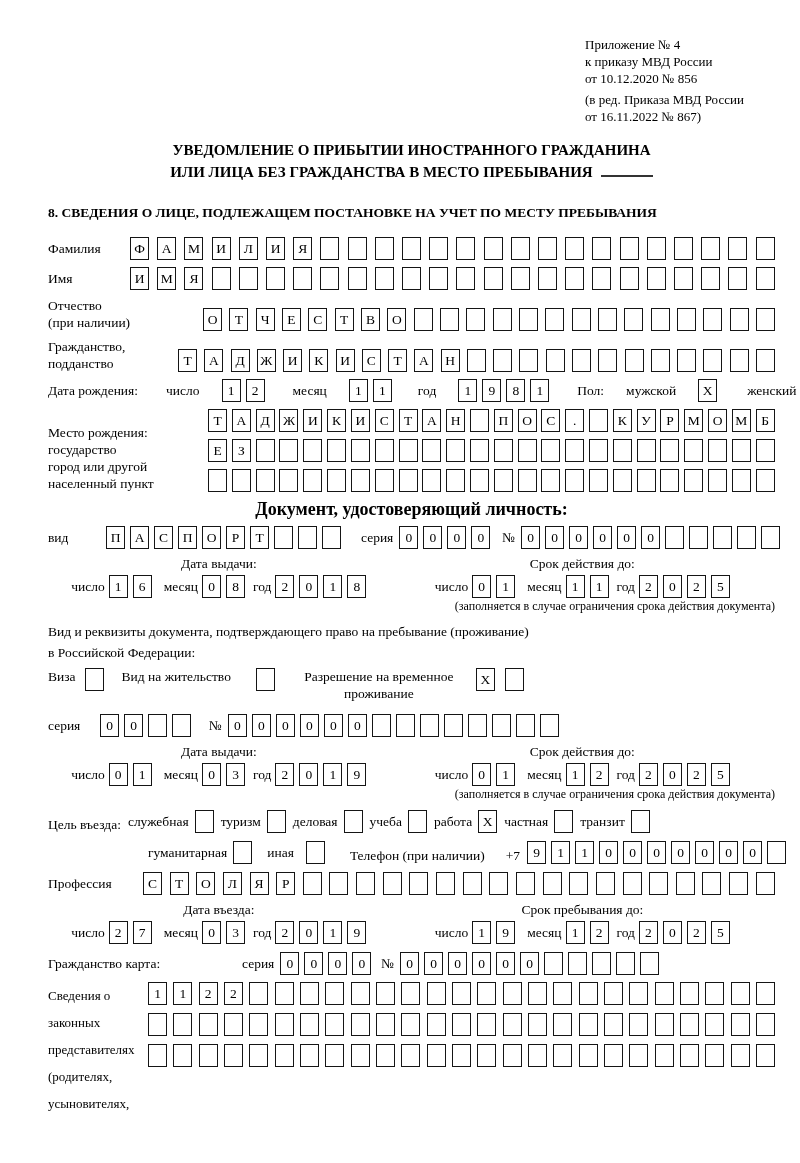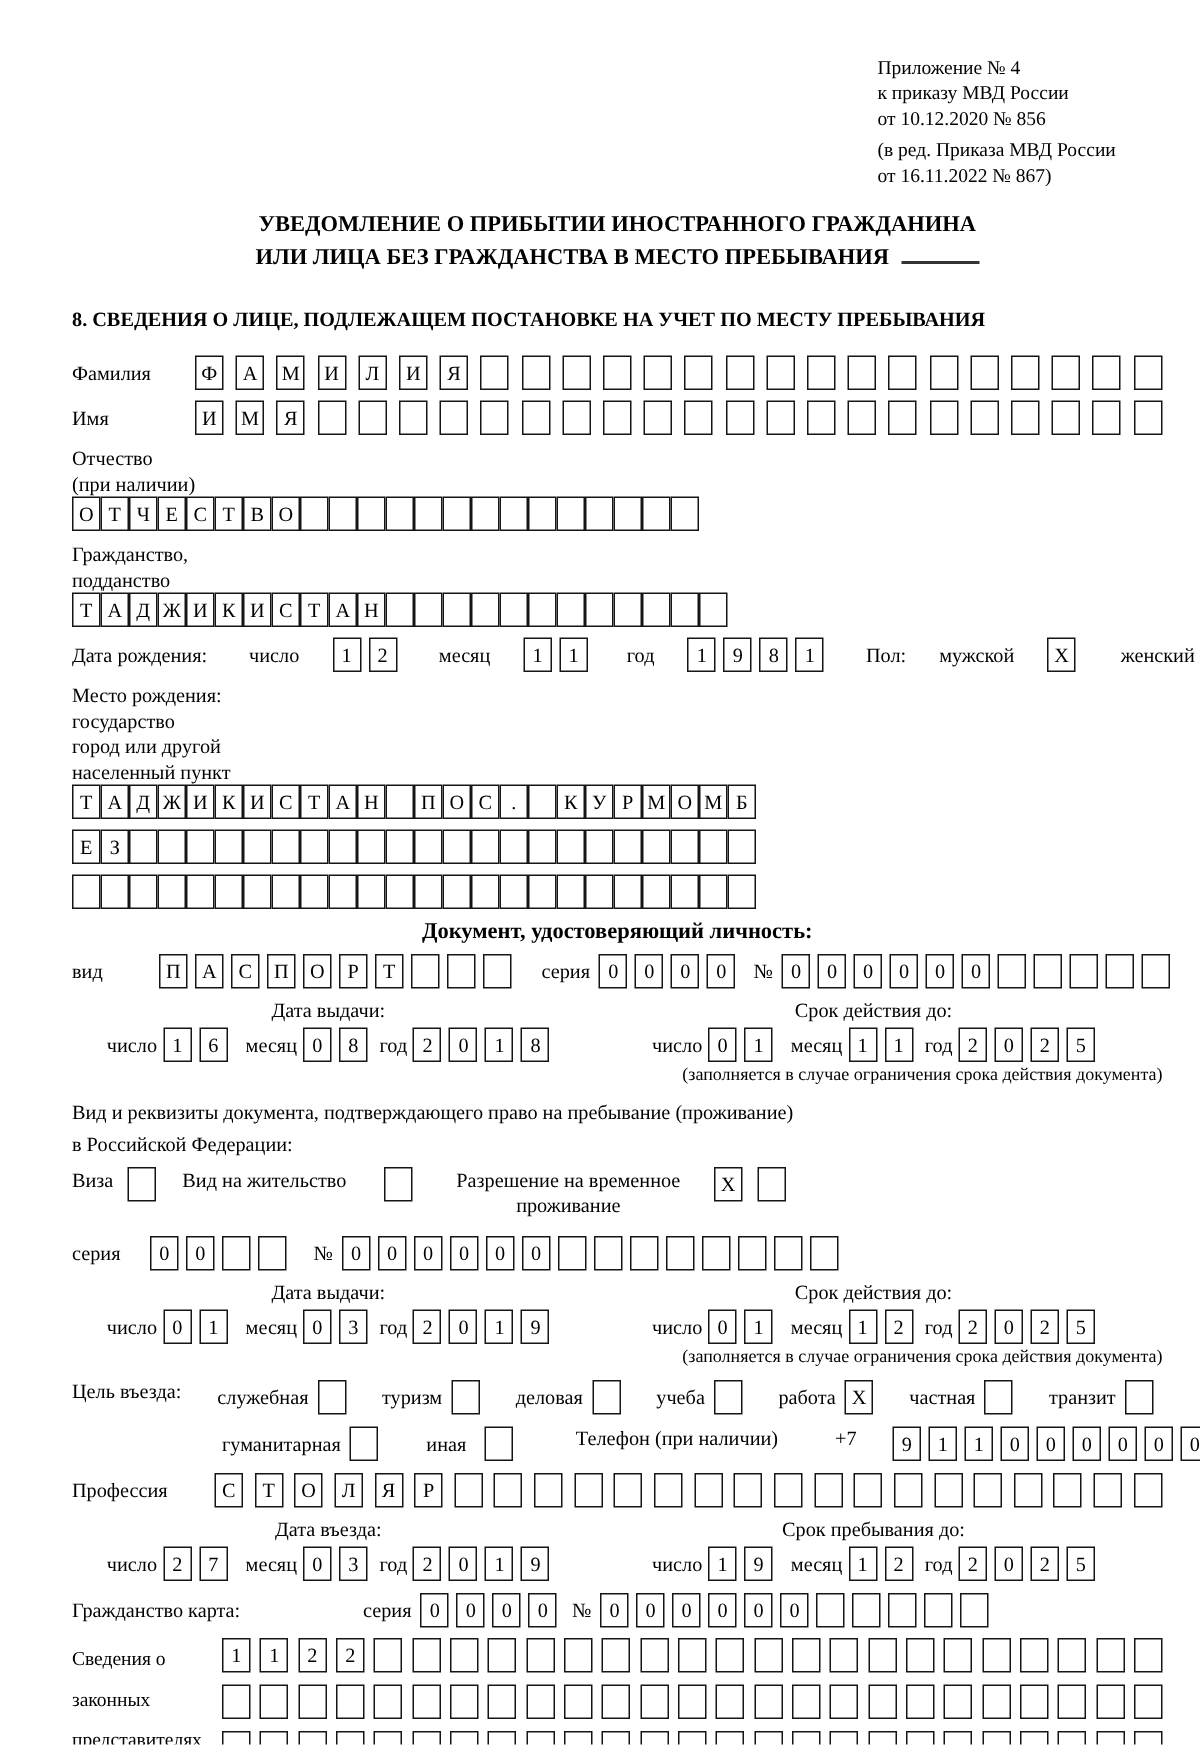--- a/index.html
+++ b/index.html
@@ -11,52 +11,52 @@
   .hdr .gap{height:4px;}
   .forma{font-weight:bold;font-size:14px;text-align:right;padding-right:32px;margin-top:20px;letter-spacing:.5px;}
 
   
   .title{text-align:center;font-weight:bold;font-size:15px;line-height:22px;margin-top:14px;}
   .blank-line{display:inline-block;width:52px;border-bottom:2px solid #333;height:12px;margin-left:8px;}
   .sec1{font-weight:bold;font-size:13.5px;margin-top:22px;margin-bottom:16px;}
 
   
   .frow{display:flex;align-items:center;margin-bottom:7px;}
-  .frow.top{align-items:flex-start;flex-direction:column;}
+  .frow.top{align-items:flex-end;}
   .flabel{font-size:13.5px;line-height:17px;flex:none;}
   .w82{width:82px;} .w130{width:130px;} .w155{width:155px;} .w160{width:160px;}
   .cells-spread{display:flex;flex:1 1 auto;justify-content:space-between;}
   .cells-packed{display:flex;gap:5px;flex:none;}
   .cell{box-sizing:border-box;flex:none;width:19px;height:23px;border:1.5px solid #151515;
         display:inline-flex;align-items:center;justify-content:center;
         font-size:13.5px;background:#fff;}
   .stack{flex:1 1 auto;display:flex;flex-direction:column;gap:7px;}
 
   
   .dgroup{display:flex;align-items:center;gap:4px;font-size:13.5px;white-space:nowrap;}
   .dates-row{display:flex;margin-bottom:1px;}
   .dates-col{display:flex;flex-direction:column;align-items:center;}
   .dates-col.left{width:47%;}
   .dates-col.right{flex:1;}
   .dates-heading{font-size:13.5px;margin-bottom:3px;}
   .note{font-size:12px;text-align:right;margin:0 0 8px 0;}
 
   
-  .center-bold{text-align:center;font-weight:bold;font-size:15px;margin:2px 0 6px 0;}
+  .center-bold{text-align:center;font-weight:bold;font-size:18px;margin:2px 0 6px 0;}
   .plain-line{font-size:13.5px;line-height:19px;margin-bottom:2px;}
 
   
   .opts{display:flex;align-items:flex-start;margin:6px 0 12px 0;gap:10px;}
   .opt{display:flex;align-items:flex-start;gap:9px;}
   .optlabel{font-size:13.5px;line-height:17px;}
   .optlabel.center{text-align:center;}
   .wo3{width:176px;} .wo4{width:176px;}
 
   
-  .purpose-row{display:flex;align-items:flex-start;gap:24px;margin-bottom:8px;font-size:13.5px;flex-wrap:nowrap;white-space:nowrap;}
+  .purpose-row{display:flex;align-items:flex-end;gap:7px;margin-bottom:8px;font-size:13.5px;flex-wrap:nowrap;white-space:nowrap;}
   .purpose-row .pair{display:flex;align-items:center;gap:6px;}
   .indent{margin-left:100px;}
 
   
   .reps{display:flex;align-items:flex-start;}
   .reps .labels{width:100px;font-size:13px;line-height:27px;flex:none;}
   .reps .rrows{flex:1;display:flex;flex-direction:column;gap:8px;}
   .reps-note{font-size:12px;text-align:center;margin:10px 0 0 60px;}
 </style>
 </head>

